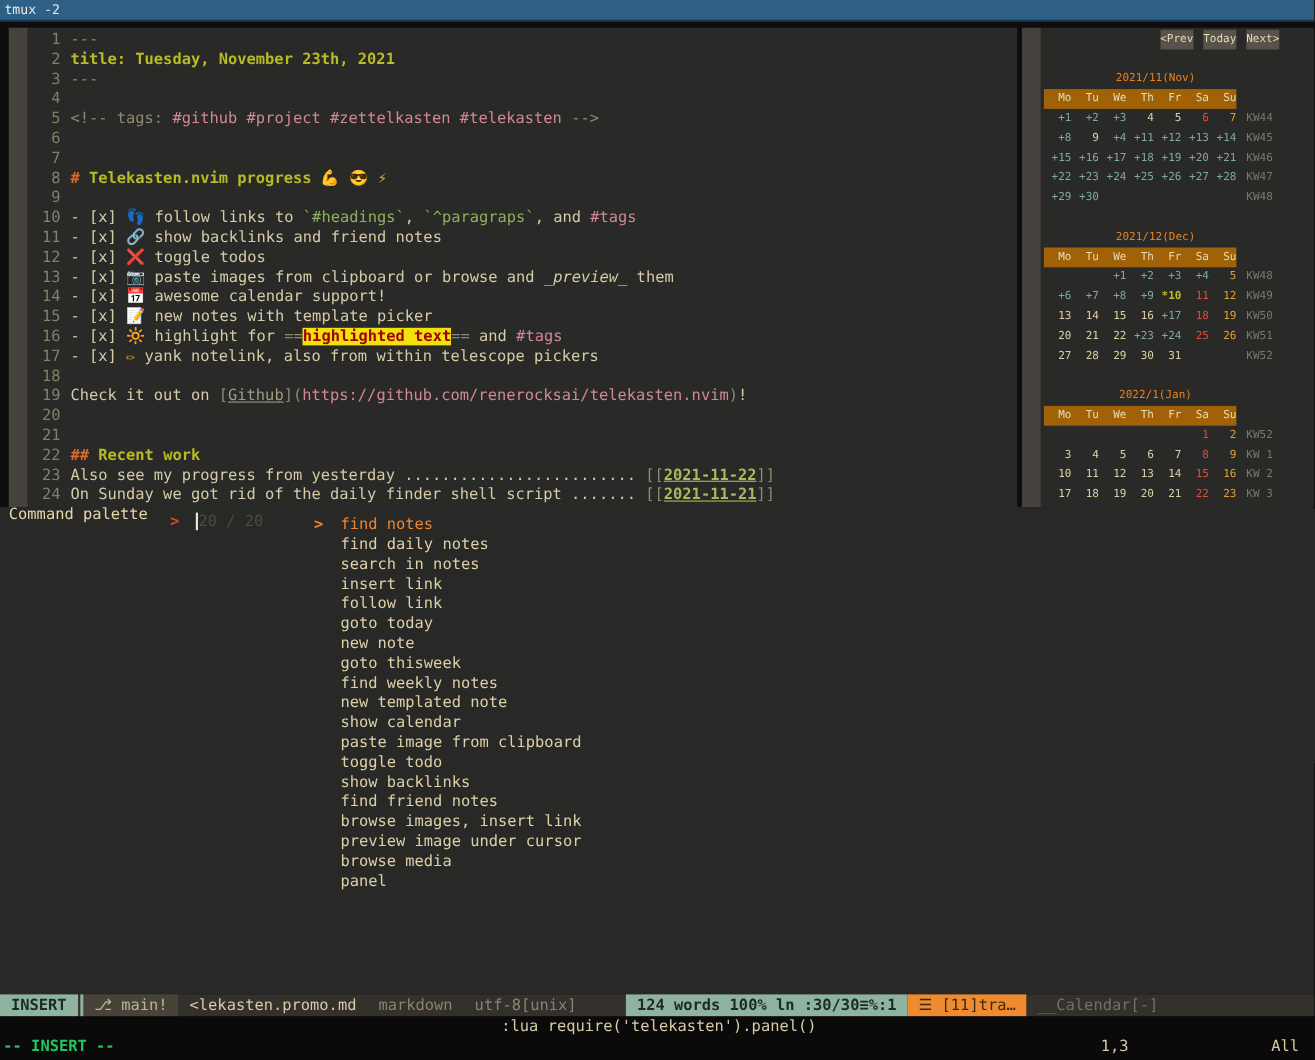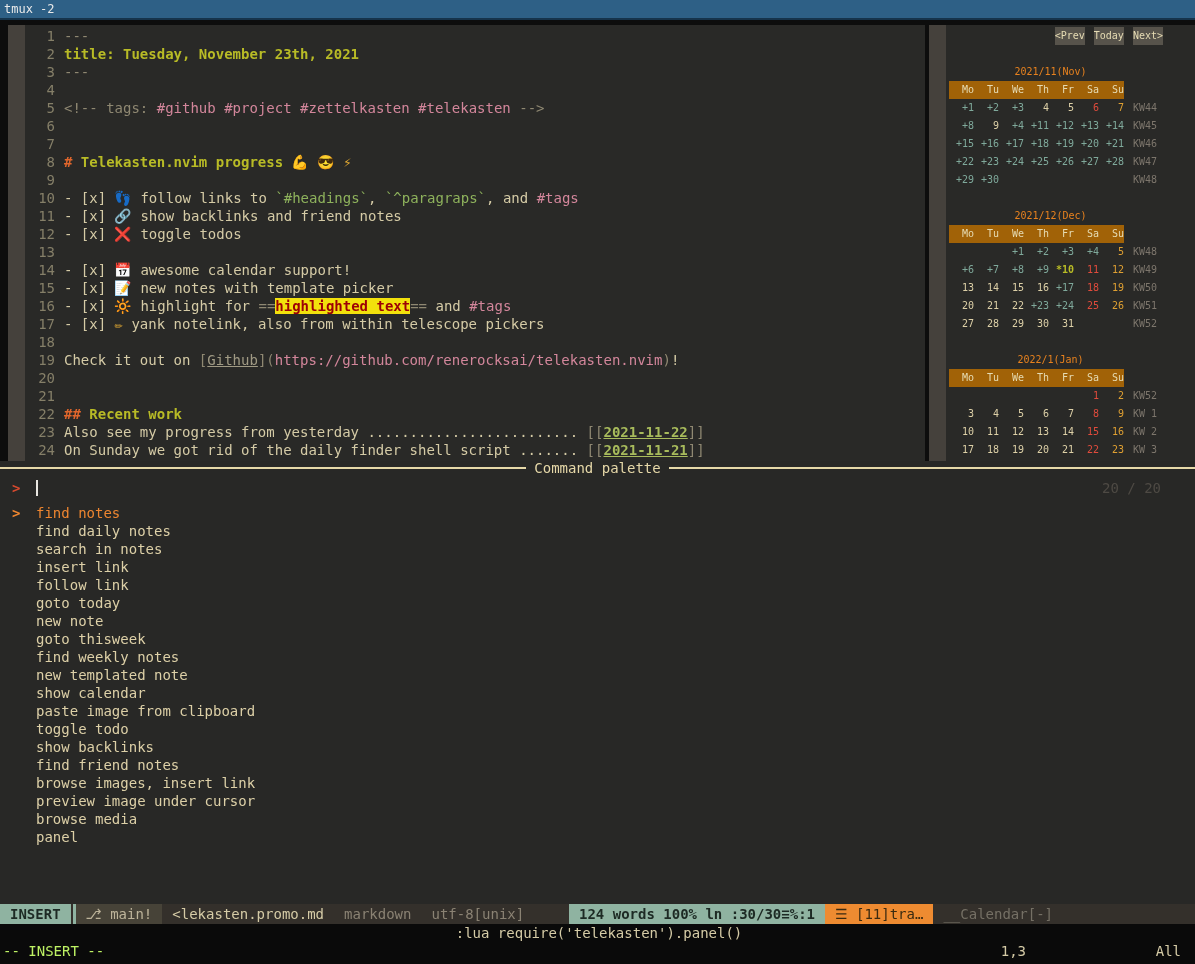--- a/index.html
+++ b/index.html
@@ -37,21 +37,21 @@
   .cal-cells { display:flex; }
   .cal-header .cal-cells { background:#a16207; }
   .cell { width:25px; text-align:right; white-space:pre; display:inline-block; }
   .hd { color:#e6dcb4; }
   .kw { margin-left:9px; color:#7d766c; }
   .d-note { color:#7fa99b; } .d-day { color:#ddd0a7; }
   .d-sat { color:#e04b3c; } .d-sun { color:#dfa032; }
   .d-today { color:#b8bb26; font-weight:bold; }
 
   
-  .palette { flex:1; background:#282826; display:flex; flex-direction:column; font-size:14px; }
+  .palette { flex:1; background:#282826; display:flex; flex-direction:row; font-size:14px; }
   .pal-border { height:14px; display:flex; align-items:center; color:#e6d8a8; }
   .bline { flex:1; height:2px; background:#e6d8a8; }
   .pal-title { padding:0 8px; white-space:pre; }
   .pal-prompt { height:18px; line-height:18px; display:flex; padding-left:12px; margin-top:4px; }
   .prompt-char { color:#d6492e; font-weight:bold; width:24px; }
   .cursor { width:2px; height:16px; margin-top:1px; background:#e8e6e0; }
   .pal-counter { margin-left:auto; margin-right:34px; color:#4e4a44; }
   .pal-list { margin-top:7px; }
   .pal-item { height:18px; line-height:18px; display:flex; padding-left:12px; color:#ddd0a7; }
   .pal-caret { width:24px; color:#ee8630; font-weight:bold; }
@@ -70,21 +70,21 @@
   .seg-tab { background:#ee8b31; color:#3a2a10; }
   .seg-win { color:#757065; }
   .grow { flex:1; }
   .rspace { width:132px; }
 
   
   .cmdarea { height:40px; background:#0a0a0a; font-size:14px; }
   .cmdline { height:18px; line-height:18px; color:#d5cba6; padding-left:3px; white-space:pre;text-align:center; }
   .bottomline { height:18px; line-height:18px; display:flex; white-space:pre;
                 color:#d5cba6; padding-left:3px; }
-  .mode-msg { color:#bef264; font-weight:normal; }
+  .mode-msg { color:#22c55e; font-weight:bold; }
   .pos { width:70px; }
   .gap2 { width:85px; }
   .allv { margin-right:14px; }
 
   
   .c-dim{color:#8f8872} .c-body{color:#d5cba6}
   .c-title{color:#b8bb26;font-weight:bold}
   .c-hmark{color:#e0662c;font-weight:bold}
   .c-tag{color:#d3869b} .c-code{color:#8eb25c}
   .c-hl{background:#f2e10c;color:#9d0006;font-weight:bold}
@@ -114,21 +114,21 @@
             <div class="ed-line"><span class="lnum">3</span><span class="ltext"><span class="c-dim">---</span></span></div>
             <div class="ed-line"><span class="lnum">4</span><span class="ltext"></span></div>
             <div class="ed-line"><span class="lnum">5</span><span class="ltext"><span class="c-dim">&lt;!-- tags: </span><span class="c-tag">#github</span><span class="c-dim"> </span><span class="c-tag">#project</span><span class="c-dim"> </span><span class="c-tag">#zettelkasten</span><span class="c-dim"> </span><span class="c-tag">#telekasten</span><span class="c-dim"> --&gt;</span></span></div>
             <div class="ed-line"><span class="lnum">6</span><span class="ltext"></span></div>
             <div class="ed-line"><span class="lnum">7</span><span class="ltext"></span></div>
             <div class="ed-line"><span class="lnum">8</span><span class="ltext"><span class="c-hmark"># </span><span class="c-title">Telekasten.nvim progress </span><span class="c-emoji">💪 😎 ⚡</span></span></div>
             <div class="ed-line"><span class="lnum">9</span><span class="ltext"></span></div>
             <div class="ed-line"><span class="lnum">10</span><span class="ltext"><span class="c-body">- [x] </span><span class="c-emoji">👣</span><span class="c-body"> follow links to </span><span class="c-code">`#headings`</span><span class="c-body">, </span><span class="c-code">`^paragraps`</span><span class="c-body">, and </span><span class="c-tag">#tags</span></span></div>
             <div class="ed-line"><span class="lnum">11</span><span class="ltext"><span class="c-body">- [x] </span><span class="c-emoji">🔗</span><span class="c-body"> show backlinks and friend notes</span></span></div>
             <div class="ed-line"><span class="lnum">12</span><span class="ltext"><span class="c-body">- [x] </span><span class="c-emoji">❌</span><span class="c-body"> toggle todos</span></span></div>
-            <div class="ed-line"><span class="lnum">13</span></div>
+            <div class="ed-line"><span class="lnum">13</span><span class="ltext"><span class="c-body">- [x] </span><span class="c-emoji">📷</span><span class="c-body"> paste images from clipboard or browse and </span><span class="c-ital">_preview_</span><span class="c-body"> them</span></span></div>
             <div class="ed-line"><span class="lnum">14</span><span class="ltext"><span class="c-body">- [x] </span><span class="c-emoji">📅</span><span class="c-body"> awesome calendar support!</span></span></div>
             <div class="ed-line"><span class="lnum">15</span><span class="ltext"><span class="c-body">- [x] </span><span class="c-emoji">📝</span><span class="c-body"> new notes with template picker</span></span></div>
             <div class="ed-line"><span class="lnum">16</span><span class="ltext"><span class="c-body">- [x] </span><span class="c-emoji">🔆</span><span class="c-body"> highlight for </span><span class="c-dim">==</span><span class="c-hl">highlighted text</span><span class="c-dim">==</span><span class="c-body"> and </span><span class="c-tag">#tags</span></span></div>
             <div class="ed-line"><span class="lnum">17</span><span class="ltext"><span class="c-body">- [x] </span><span class="c-emoji">✏</span><span class="c-body"> yank notelink, also from within telescope pickers</span></span></div>
             <div class="ed-line"><span class="lnum">18</span><span class="ltext"></span></div>
             <div class="ed-line"><span class="lnum">19</span><span class="ltext"><span class="c-body">Check it out on </span><span class="c-dim">[</span><span class="c-gh">Github</span><span class="c-dim">](</span><span class="c-url">https://github.com/renerocksai/telekasten.nvim</span><span class="c-dim">)</span><span class="c-body">!</span></span></div>
             <div class="ed-line"><span class="lnum">20</span><span class="ltext"></span></div>
             <div class="ed-line"><span class="lnum">21</span><span class="ltext"></span></div>
             <div class="ed-line"><span class="lnum">22</span><span class="ltext"><span class="c-hmark">## </span><span class="c-title">Recent work</span></span></div>
             <div class="ed-line"><span class="lnum">23</span><span class="ltext"><span class="c-body">Also see my progress from yesterday ......................... </span><span class="c-dim">[[</span><span class="c-wiki">2021-11-22</span><span class="c-dim">]]</span></span></div>

